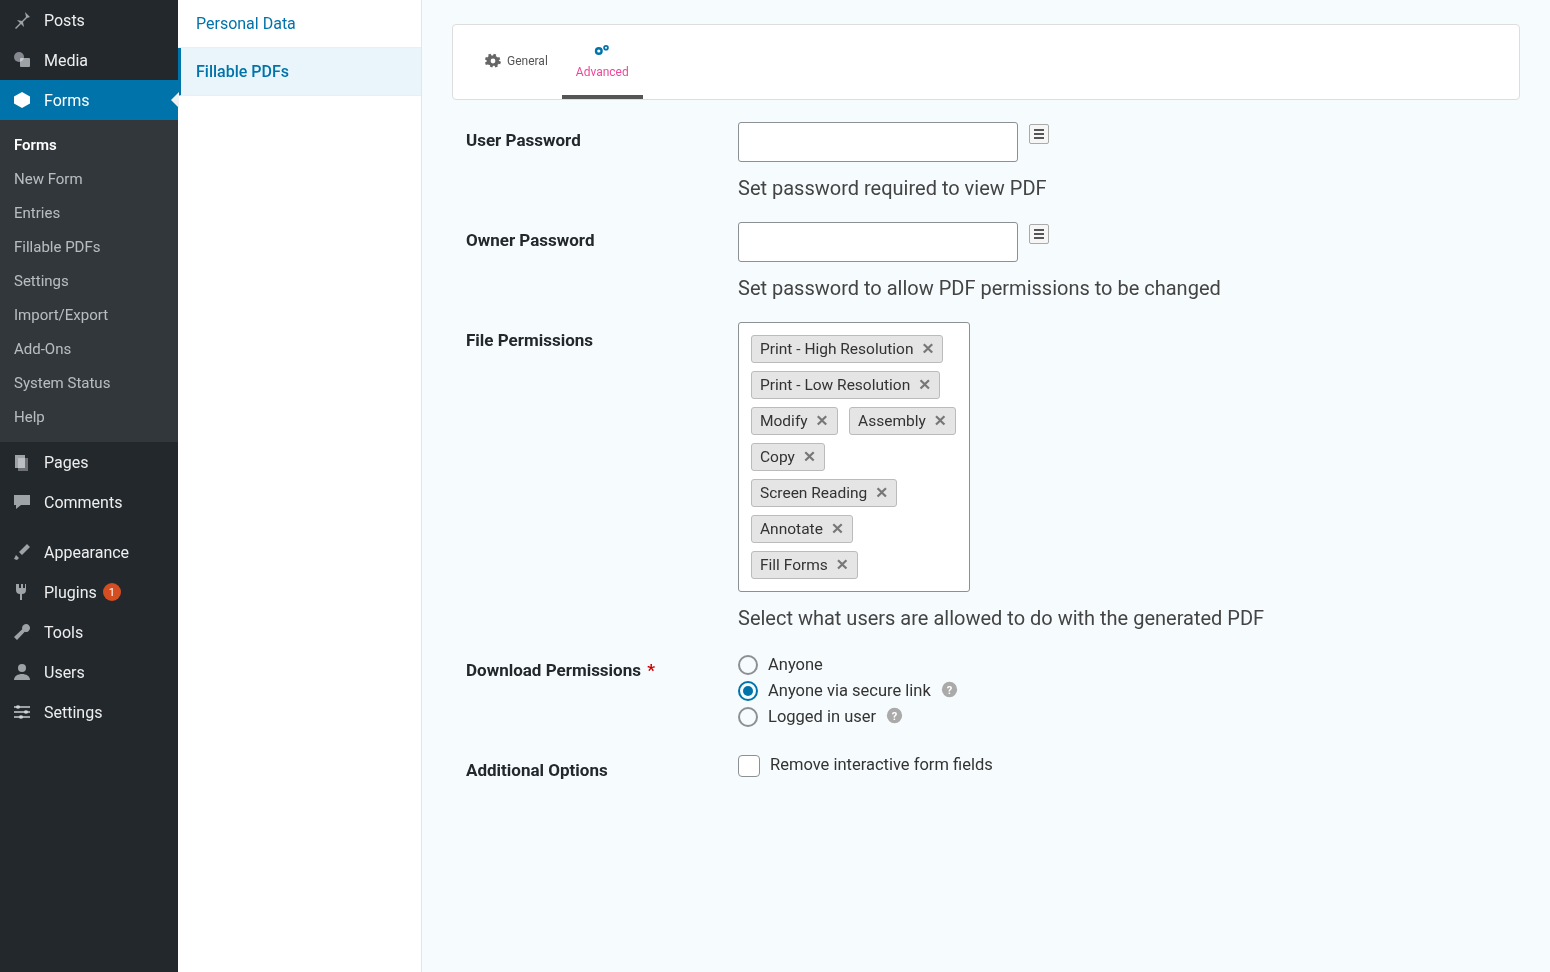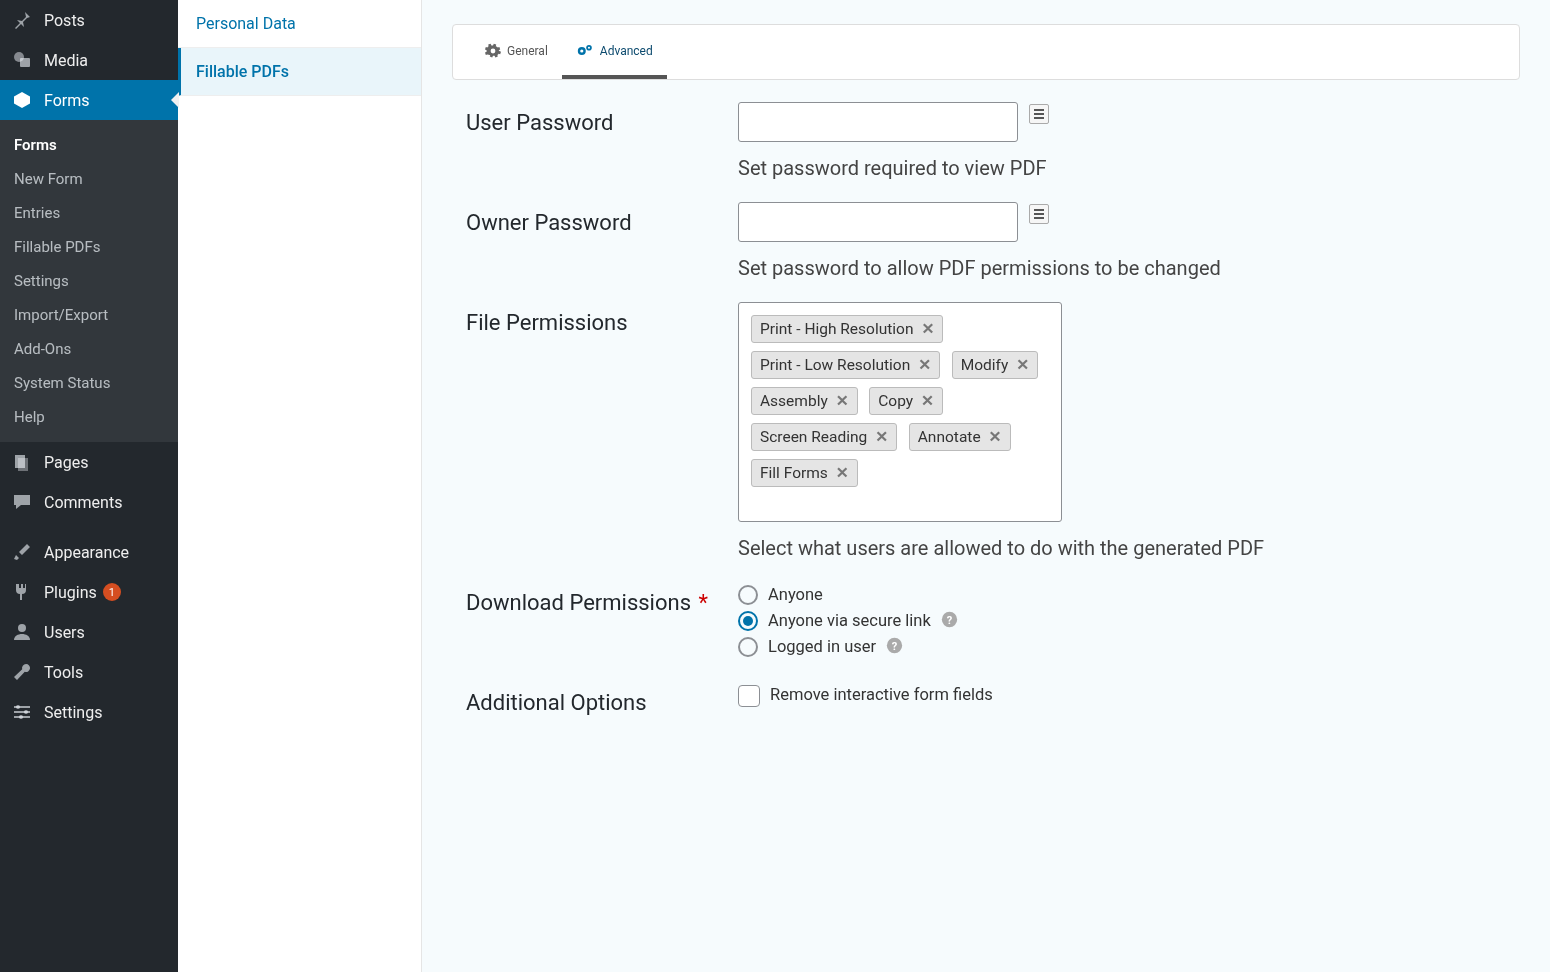--- a/index.html
+++ b/index.html
@@ -18,33 +18,33 @@
 
 .content { flex: 1; display: flex; background: #f1f1f1; }
 .subnav { width: 244px; background: #fff; border-right: 1px solid #e5e5e5; }
 .subnav-item { padding: 14px 18px; border-bottom: 1px solid #eee; color: #0073aa; cursor: pointer; font-size: 16px; }
 .subnav-item.active { background: #e9f5fa; border-left: 3px solid #0073aa; padding-left: 15px; font-weight: 500; }
 
 .main { flex: 1; padding: 0 30px 40px 30px; background: #f6fbfd; }
 .tabs-box { background: #fff; border: 1px solid #ddd; border-radius: 4px; margin-top: 24px; }
 .tabs { display: flex; padding: 0 18px; }
 .tab { padding: 18px 14px 16px 14px; display: flex; align-items: center; gap: 6px; font-size: 12px; cursor: pointer; color: #555; border-bottom: 4px solid transparent; }
-.tab.active { color: #0c4a6e; border-bottom-color: #555; }
+.tab.active { color: #ec4899; border-bottom-color: #555; flex-direction: column; }
 .tab .ticon { font-size: 16px; color: #555; }
 .tab.active .ticon { color: #0073aa; }
 
 .form-row { display: flex; align-items: flex-start; padding: 22px 0 0 14px; }
-.form-label { width: 272px; font-weight: 400; font-size: 22px; color: #23282d; padding-top: 8px; }
+.form-label { width: 272px; font-weight: 700; font-size: 17px; color: #23282d; padding-top: 8px; }
 .form-label .req { color: #c00; margin-left: 2px; }
 .form-field { flex: 1; }
 .text-input { width: 280px; height: 40px; border: 1px solid #8c8f94; border-radius: 3px; padding: 4px 8px; font-size: 15px; background: #fff; }
 .mtrigger { width: 20px; height: 20px; border: 1px solid #aaa; border-radius: 2px; display: inline-flex; align-items: center; justify-content: center; vertical-align: top; margin-left: 8px; color: #555; background: #f6f6f6; cursor: pointer; position: relative; top: 2px; }
 .help { color: #444; font-size: 20px; margin-top: 14px; }
 
-.tagbox { width: 324px; min-height: 220px; border: 1px solid #8c8f94; border-radius: 3px; background: #fff; padding: 8px; }
+.tagbox { width: 232px; min-height: 220px; border: 1px solid #8c8f94; border-radius: 3px; background: #fff; padding: 8px; }
 .tag { display: inline-flex; align-items: center; background: #e5e5e5; border: 1px solid #bbb; border-radius: 3px; padding: 4px 8px; margin: 4px 4px; font-size: 15.5px; color: #333; }
 .tag .x { margin-left: 8px; color: #777; font-weight: bold; cursor: pointer; }
 
 .radio-row, .check-row { display: flex; align-items: flex-start; gap: 10px; padding: 3px 0; font-size: 16.5px; color: #333; }
 .radio { appearance: none; width: 20px; height: 20px; border: 2px solid #8c8f94; border-radius: 50%; display: inline-block; position: relative; cursor: pointer; }
 .radio.checked { border-color: #0073aa; }
 .radio.checked::after { content: ""; position: absolute; left: 3px; top: 3px; width: 10px; height: 10px; background: #0073aa; border-radius: 50%; }
 .check { appearance: none; width: 22px; height: 22px; border: 1px solid #8c8f94; border-radius: 4px; background: #fff; cursor: pointer; }
 .hicon { color: #aaa; font-size: 17px; }
 svg { display: block; }
@@ -121,33 +121,33 @@
           <svg width="20" height="20" viewBox="0 0 20 20" fill="currentColor">
             <path d="M7 2v4h2V2h2v4h2V2h1v6a4 4 0 01-4 4v6H8v-6a4 4 0 01-4-4V2z"></path>
           </svg>
         </span>
       <span>Plugins</span>
       <span class="badge">1</span>
     </div>
     <div class="sidebar-item">
       <span class="icon">
           <svg width="20" height="20" viewBox="0 0 20 20" fill="currentColor">
+            <path d="M14 2a4 4 0 00-3.8 5.2L2 15l3 3 7.8-8.2A4 4 0 1014 2z"></path>
+          </svg>
+        </span>
+      <span>Tools</span>
+    </div>
+    <div class="sidebar-item">
+      <span class="icon">
+          <svg width="20" height="20" viewBox="0 0 20 20" fill="currentColor">
             <circle cx="10" cy="6" r="4"></circle>
             <path d="M2 18c0-4 4-6 8-6s8 2 8 6z"></path>
           </svg>
         </span>
       <span>Users</span>
-    </div>
-    <div class="sidebar-item">
-      <span class="icon">
-          <svg width="20" height="20" viewBox="0 0 20 20" fill="currentColor">
-            <path d="M14 2a4 4 0 00-3.8 5.2L2 15l3 3 7.8-8.2A4 4 0 1014 2z"></path>
-          </svg>
-        </span>
-      <span>Tools</span>
     </div>
     <div class="sidebar-item">
       <span class="icon">
           <svg width="20" height="20" viewBox="0 0 20 20" fill="currentColor">
             <rect x="2" y="4" width="16" height="2"></rect>
             <rect x="2" y="9" width="16" height="2"></rect>
             <rect x="2" y="14" width="16" height="2"></rect>
             <circle cx="6" cy="5" r="2"></circle>
             <circle cx="14" cy="10" r="2"></circle>
             <circle cx="9" cy="15" r="2"></circle>

